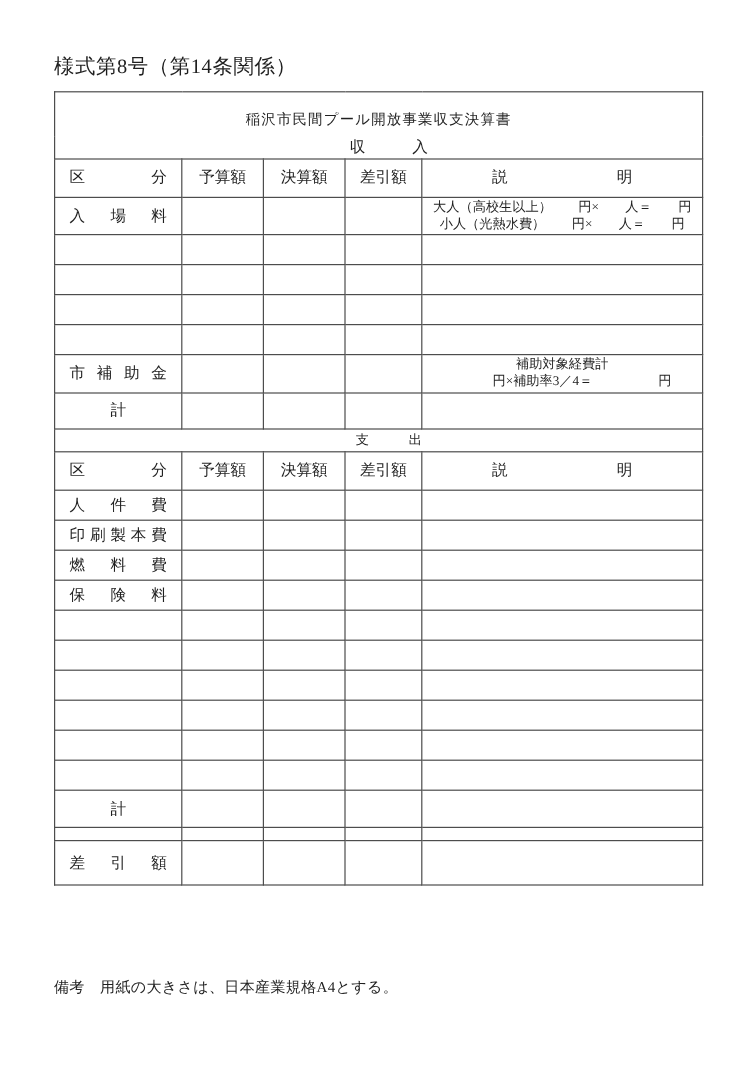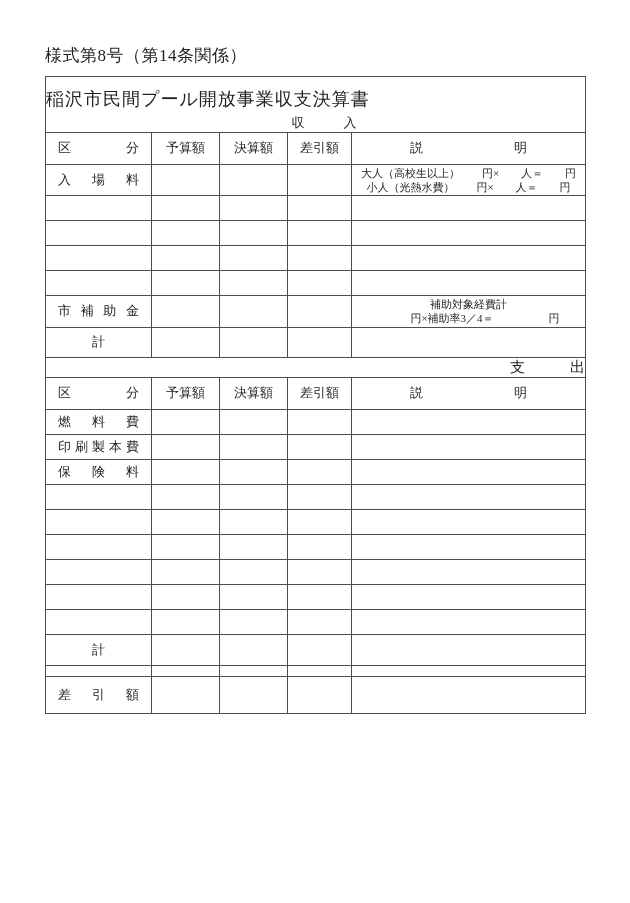--- a/index.html
+++ b/index.html
@@ -34,33 +34,34 @@
   
   col.w-cat { width: 106px; }
   col.w-num { width: 68px; }
   col.w-dif { width: 64px; }
   col.w-exp { width: 234px; }
 
   
   td.c-title {
     border-bottom: none;
     height: 37px;
-    font-size: 18px;
+    text-align: center;
+    font-size: 12px;
     letter-spacing: 1px;
     vertical-align: middle;
     padding-top: 8px;
   }
   td.c-section {
     border-top: none;
     height: 17px;
     text-align: center;
     padding-left: 17px;
     font-size: 13px;
   }
-  td.c-section2 { height: 19px; text-align: right; padding-left: 17px; font-size: 15px; margin-top: 44px; }
+  td.c-section2 { height: 19px; text-align: center; padding-left: 17px; font-size: 11px; margin-top: 44px; }
 
   
   tr.r-head td { height: 32px; text-align: center; }
   td.c-label {
     text-align: justify;
     text-align-last: justify;
     text-justify: inter-character;
     padding: 0 12px;
   }
   td.c-center { text-align: center; text-align-last: center; }
@@ -187,28 +188,35 @@
 
       <tr class="r-head">
         <td class="c-label">区分</td>
         <td class="c-center">予算額</td>
         <td class="c-center">決算額</td>
         <td class="c-center">差引額</td>
         <td class="c-center">説　　　　　　　明</td>
       </tr>
 
       <tr>
+        <td class="c-label h-exp">人件費</td>
+        <td></td>
+        <td></td>
+        <td></td>
+        <td></td>
+      </tr>
+      <tr>
+        <td class="c-label h-exp">印刷製本費</td>
+        <td></td>
+        <td></td>
+        <td></td>
+        <td></td>
+      </tr>
+      <tr>
         <td class="c-label h-exp">燃料費</td>
-        <td></td>
-        <td></td>
-        <td></td>
-        <td></td>
-      </tr>
-      <tr>
-        <td class="c-label h-exp">印刷製本費</td>
         <td></td>
         <td></td>
         <td></td>
         <td></td>
       </tr>
       <tr>
         <td class="c-label h-exp">保険料</td>
         <td></td>
         <td></td>
         <td></td>
@@ -278,14 +286,15 @@
         <td class="c-label h-balance">差引額</td>
         <td></td>
         <td></td>
         <td></td>
         <td></td>
       </tr>
 
     </tbody>
   </table>
 
+  <div class="footnote">備考　用紙の大きさは、日本産業規格A4とする。</div>
 
 </div>
 
 </body></html>

